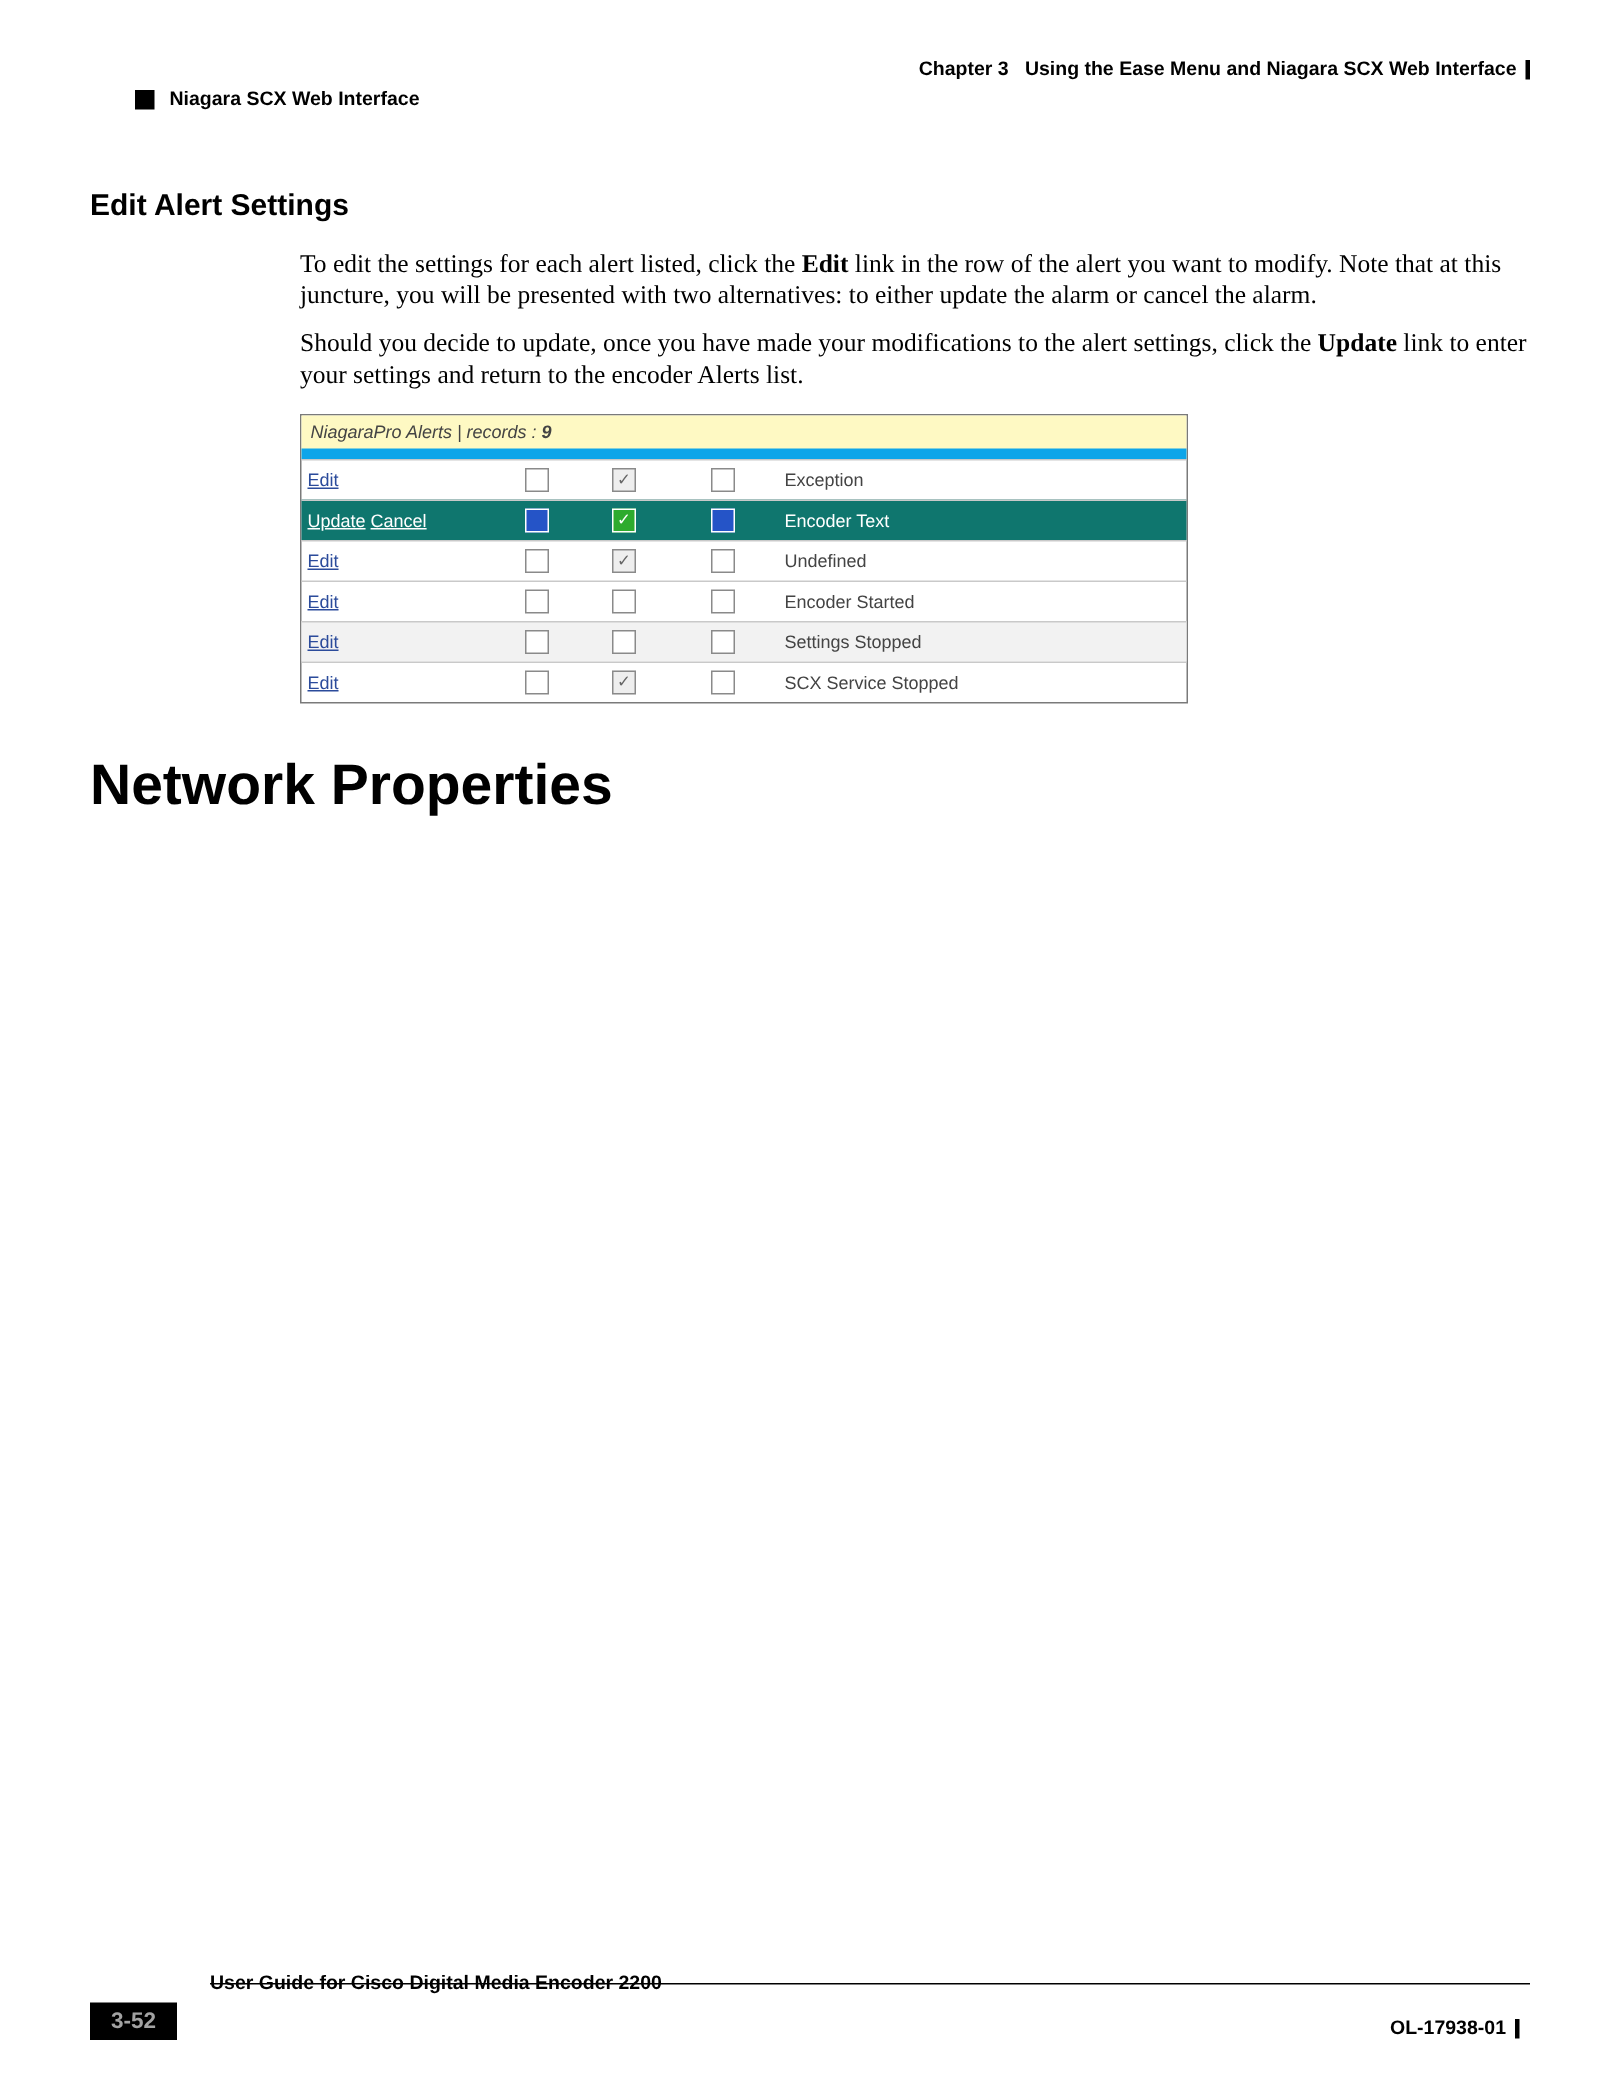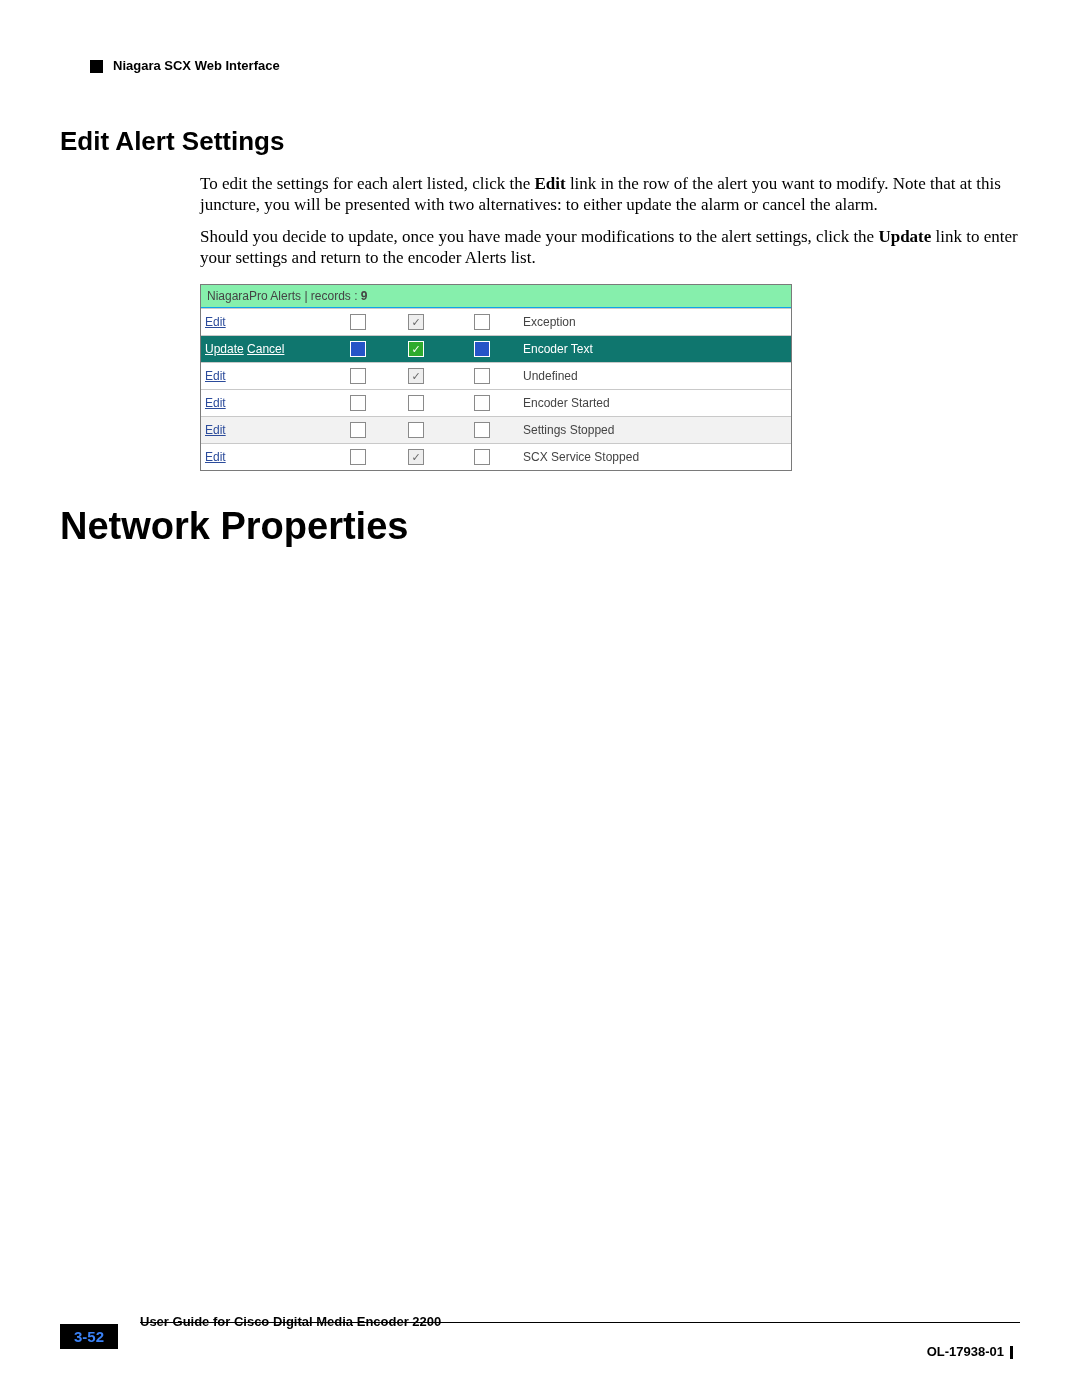--- a/index.html
+++ b/index.html
@@ -51,21 +51,21 @@
   }
   .content {
     position: absolute;
     top: 120px;
     left: 60px;
     right: 60px;
   }
   .h2 {
     font-family: Arial, Helvetica, sans-serif;
     font-weight: bold;
-    font-size: 26px;
+    font-size: 20px;
     margin-top: 6px;
     margin-bottom: 16px;
   }
   .h1 {
     font-family: Arial, Helvetica, sans-serif;
     font-weight: bold;
     font-size: 38px;
     margin-top: 34px;
     margin-bottom: 14px;
   }
@@ -80,24 +80,25 @@
   .alerts-wrap {
     margin-left: 140px;
     margin-top: 16px;
     border: 1px solid #7a7a7a;
     width: 590px;
     font-family: Verdana, Geneva, sans-serif;
     font-size: 12px;
     color: #444;
   }
   .alerts-title {
-    background: #86efac;
+    background: #fef9c3;
     padding: 4px 6px;
-    border-bottom: 1px solid #0ea5e9;
+    border-bottom: 7px solid #0ea5e9;
     font-family: Verdana, sans-serif;
+    font-style: italic;
   }
   .alerts-title .cnt { font-weight: bold; }
   .alerts-head {
     background: #3b6fbf;
     color: #fff;
     display: flex;
   }
   .col-actions { width: 120px; flex: none; }
   .col-send    { width: 50px; flex: none; text-align: center; }
   .col-light   { width: 50px; flex: none; text-align: center; }
@@ -148,40 +149,43 @@
     left: 80px; right: 0;
     bottom: 38px;
   }
   .footer .guide {
     position: absolute;
     bottom: 32px;
     left: 80px;
   }
   .footer .pagebox {
     position: absolute;
-    bottom: 12px; left: 0;
-    background: #000; color: #3b82f6;
+    bottom: 1px; left: 0;
+    background: #000; color: #a3a3a3;
     padding: 4px 14px;
     font-size: 15px;
   }
   .footer .doc {
     position: absolute;
     bottom: 2px; right: 7px;
   }
   .footer .bar {
     display:inline-block; width:3px; height:13px; background:#000;
     vertical-align:middle; margin-left:6px;
   }
 </style>
 </head>
 <body>
 
 <div class="page">
 
   <div class="top-header">
+    <div class="right">
+      <span>Chapter 3</span>&nbsp;&nbsp;&nbsp;<span>Using the Ease Menu and Niagara SCX Web Interface</span><span class="bar"></span>
+    </div>
     <div class="left">
       <span class="block"></span><span>Niagara SCX Web Interface</span>
     </div>
   </div>
 
   <div class="content">
     <div class="h2">Edit Alert Settings</div>
 
     <p class="para">
       <span>To edit the settings for each alert listed, click the </span><span class="bold">Edit</span><span> link in the row of the alert you want to modify. Note that at this juncture, you will be presented with two alternatives: to either update the alarm or cancel the alarm.</span>

